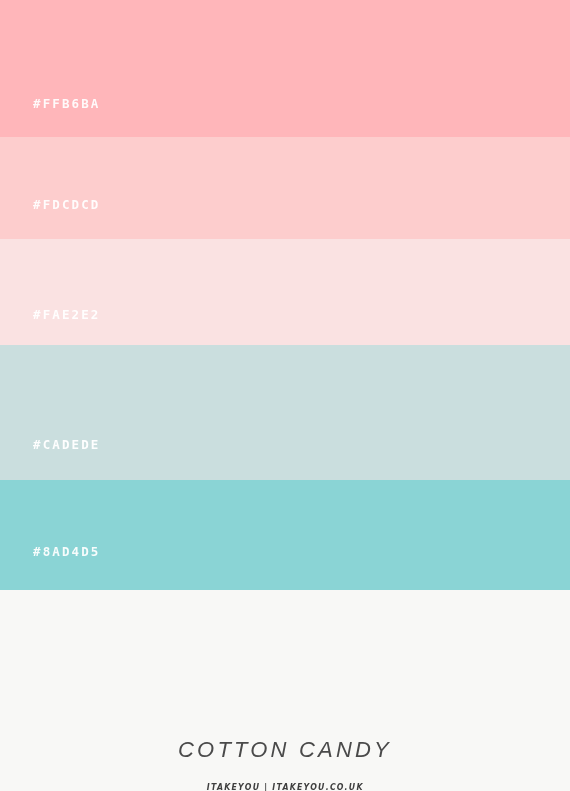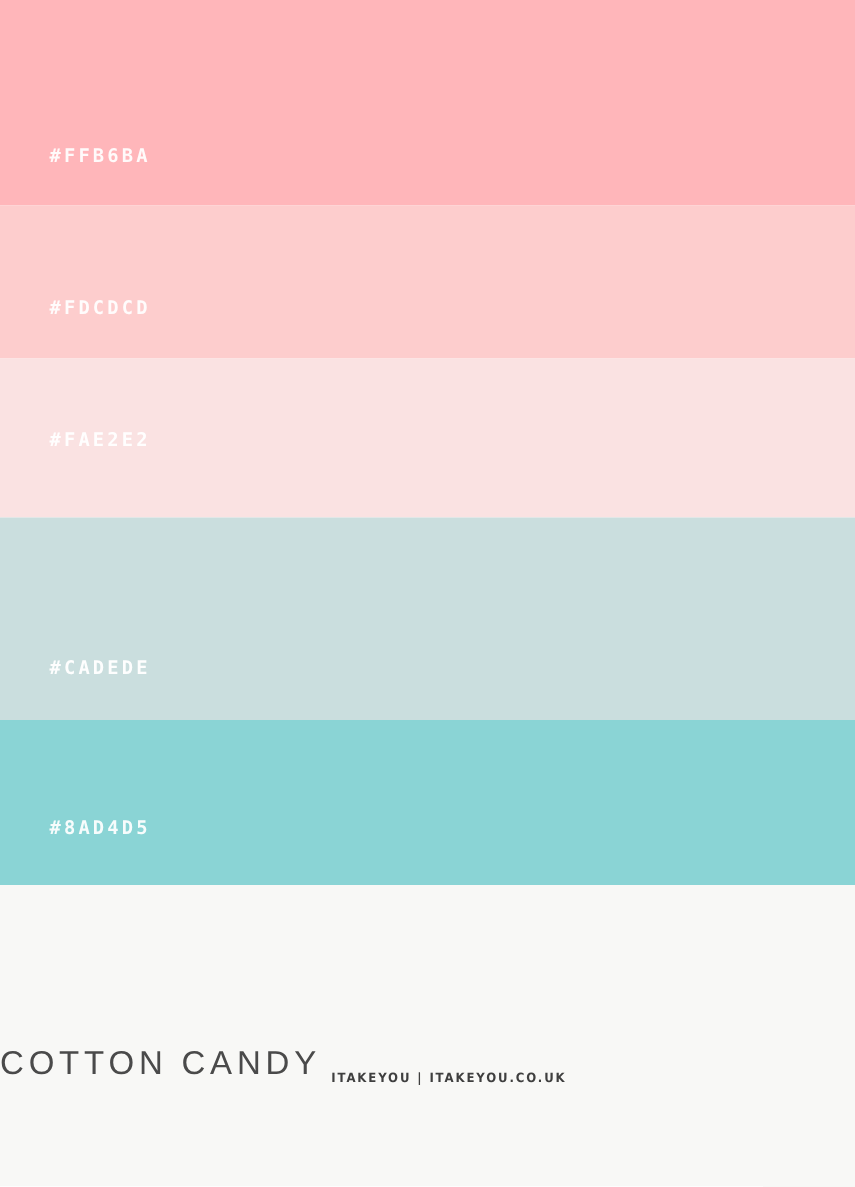--- a/index.html
+++ b/index.html
@@ -47,38 +47,39 @@
   
   .band-1 { height: 137px; }
   .band-2 { height: 102px; padding-left: 43px; }
   .band-3 { height: 106px; }
   .band-4 { height: 135px; }
   .band-5 { height: 110px; }
   .band-6 { height: 108px; }
 
   .band-1 .swatch-label { bottom: 27px; }
   .band-2 .swatch-label { bottom: 28px; }
-  .band-3 .swatch-label { bottom: 46px; }
+  .band-3 .swatch-label { bottom: 24px; }
   .band-4 .swatch-label { bottom: 29px; }
   .band-5 .swatch-label { bottom: 32px; }
   .band-6 .swatch-label { bottom: 28px; }
 
   
   .band-3 .swatch-label { color: rgba(255, 255, 255, 0.97); }
   .band-4 .swatch-label { color: rgba(255, 255, 255, 0.97); }
 
   .footer {
     flex: 1 1 auto;
     background: #f8f8f6;
     display: flex;
-    flex-direction: row;
+    flex-direction: column;
     align-items: center;
-    justify-content: flex-start;
+    justify-content: flex-end;
     padding-top: 36px;
     box-sizing: border-box;
+    font-style: italic;
   }
 
   .footer-title {
     font-family: "Liberation Sans", sans-serif;
     font-weight: 300;
     font-size: 22px;
     letter-spacing: 3.2px;
     color: #4a4a4a;
     text-transform: uppercase;
     line-height: 1;

